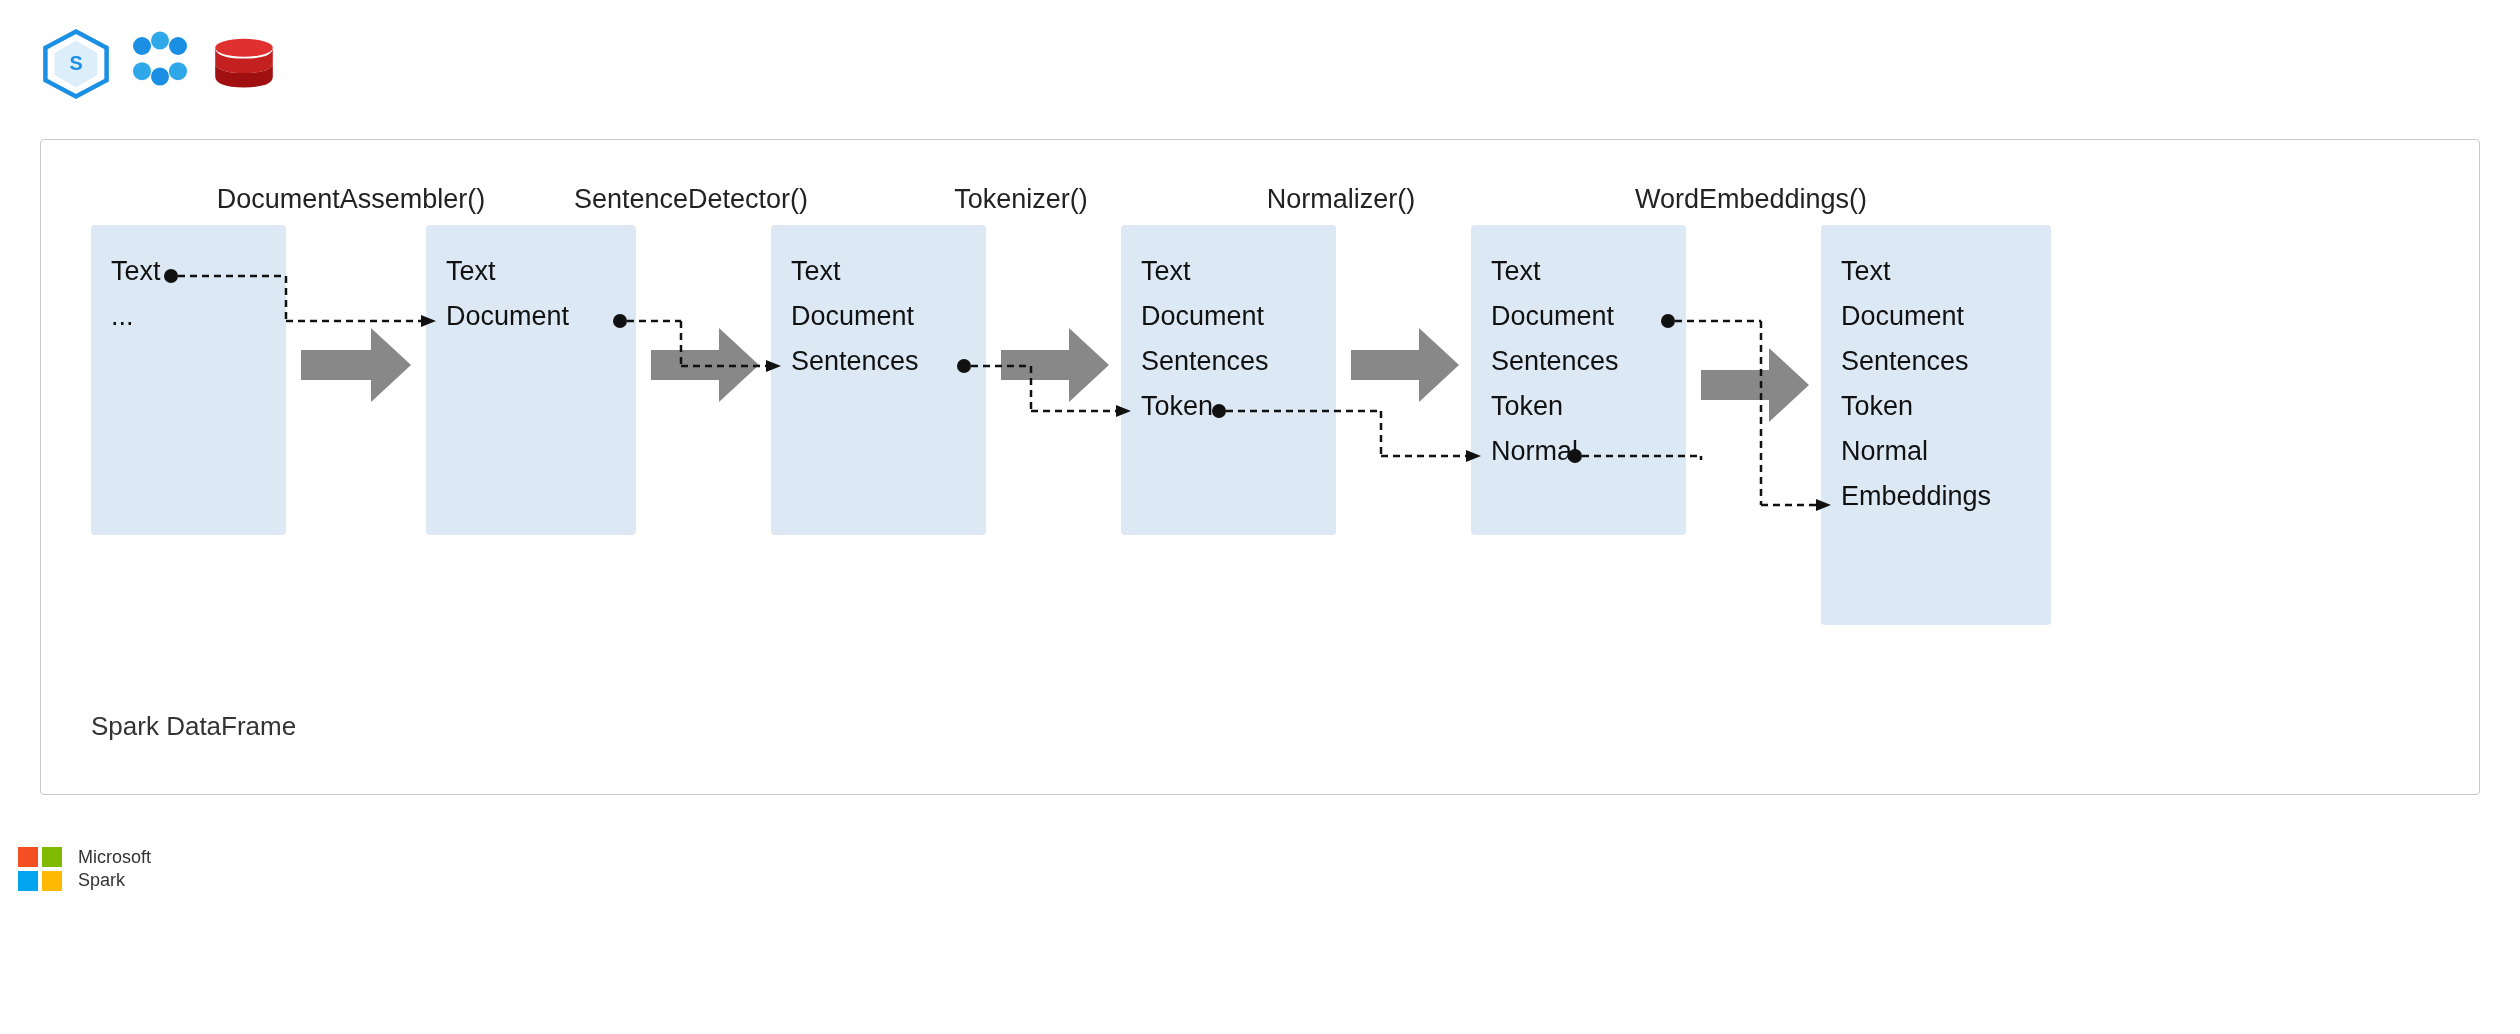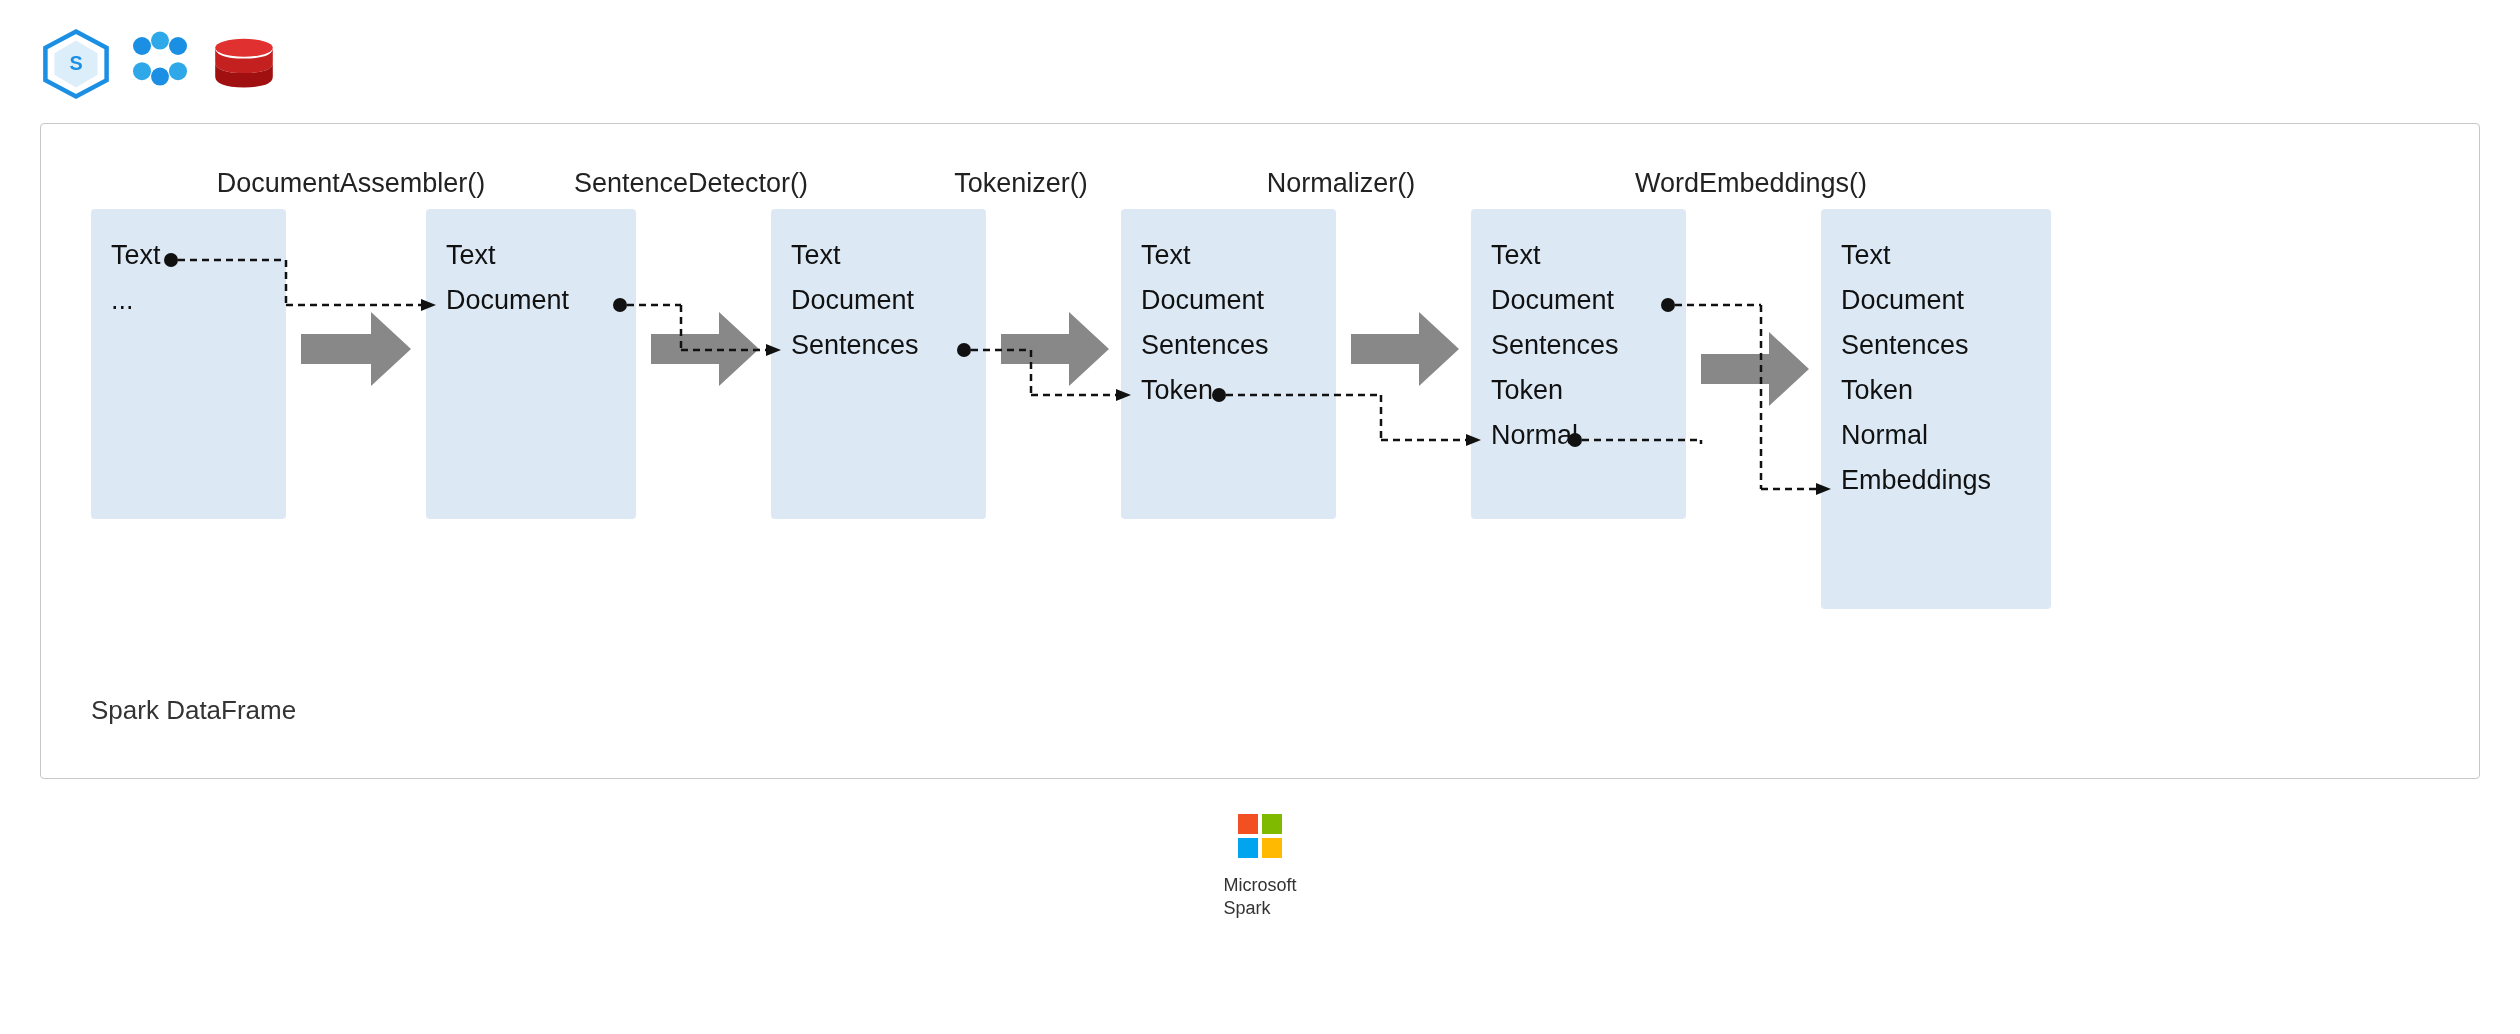--- a/index.html
+++ b/index.html
@@ -17,34 +17,33 @@
       gap: 12px;
       padding: 28px 40px 16px 40px;
     }
 
     .logo-icon {
       width: 72px;
       height: 72px;
     }
 
     .main-diagram-container {
-      margin: 7px 40px;
+      margin: 23px 40px;
       border: 1.5px solid #c8c8c8;
       border-radius: 4px;
       padding: 30px 30px 20px 30px;
       background: #ffffff;
       position: relative;
     }
 
     .footer-section {
       display: flex;
       align-items: center;
       gap: 16px;
       padding: 28px 18px;
-      flex-direction: column;
     }
 
     .ms-logo-grid {
       display: grid;
       grid-template-columns: 1fr 1fr;
       gap: 3px;
       width: 44px;
       height: 44px;
     }
 

